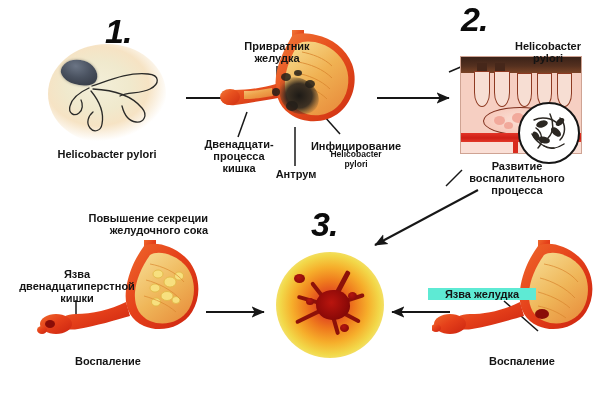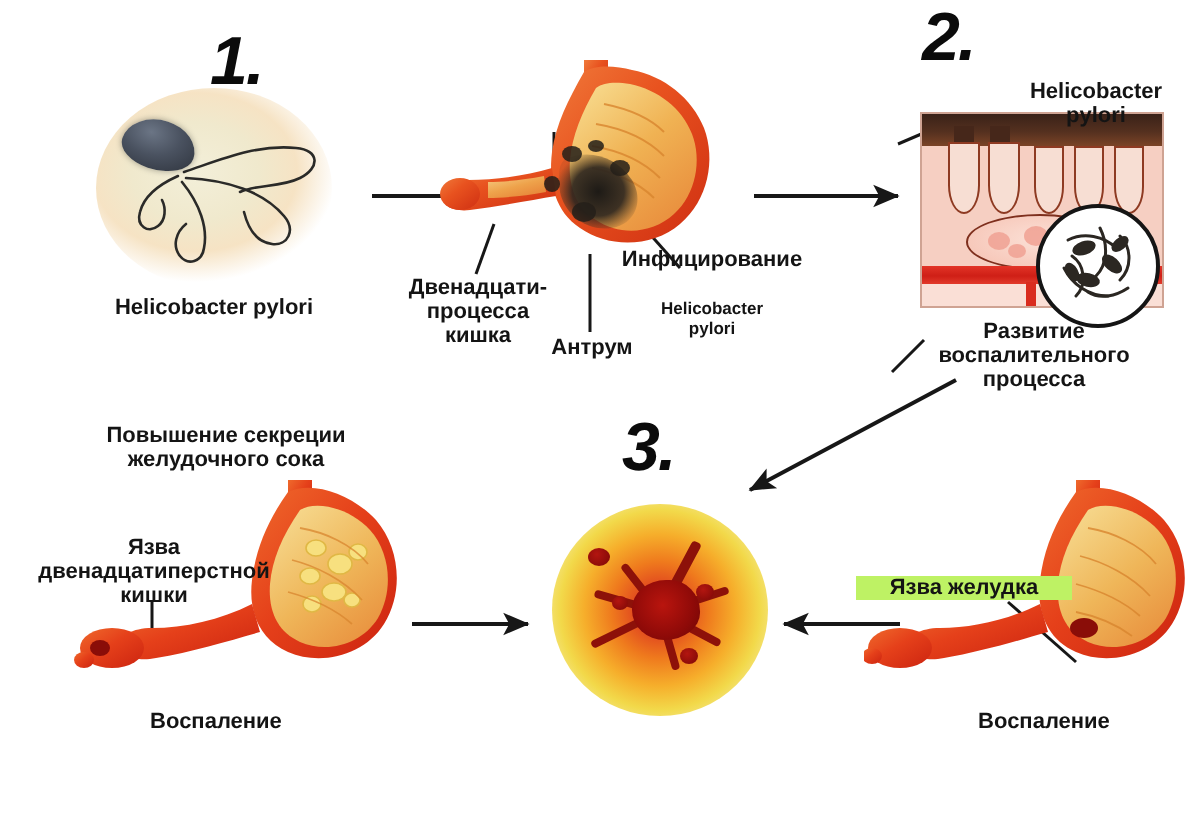--- a/index.html
+++ b/index.html
@@ -251,25 +251,27 @@
       <g fill="#241f19" opacity="0.85">
         <ellipse cx="66" cy="49" rx="5" ry="4"></ellipse>
         <ellipse cx="78" cy="45" rx="4" ry="3"></ellipse>
         <ellipse cx="90" cy="56" rx="5" ry="4"></ellipse>
         <ellipse cx="72" cy="78" rx="6" ry="5"></ellipse>
         <ellipse cx="56" cy="64" rx="4" ry="4"></ellipse>
       </g>
     </svg>
   </div>
 
+  <div class="abs lbl" style="left:224px; top:40px; width:106px;">Привратник
+желудка</div>
   <div class="abs lbl" style="left:198px; top:138px; width:82px;">Двенадцати-
 процесса
 кишка</div>
   <div class="abs lbl" style="left:262px; top:168px; width:68px;">Антрум</div>
-  <div class="abs lbl" style="left:300px; top:124px; width:112px;">Инфицирование</div>
+  <div class="abs lbl" style="left:300px; top:140px; width:112px;">Инфицирование</div>
   <div class="abs lbl-sm" style="left:310px; top:150px; width:92px;">Helicobacter
 pylori</div>
 
   <div class="abs step-num" style="left:461px; top:2px; font-size:34px;">2.</div>
 
   <div class="abs mucosa" style="left:460px; top:56px; width:120px; height:96px;">
     <div class="mucosa-lumen" style="height:16px;"></div>
 
     <div class="pit-dark" style="left:16px; top:6px; width:10px; height:30px;"></div>
     <div class="pit-dark" style="left:34px; top:6px; width:10px; height:30px;"></div>
@@ -316,21 +318,21 @@
   </div>
   <div class="abs lbl" style="left:508px; top:40px; width:80px;">Helicobacter
 pylori</div>
 
   <div class="abs lbl lbl-left" style="left:452px; top:160px; width:130px;">Развитие
 воспалительного
 процесса</div>
 
   <div class="abs step-num" style="left:311px; top:207px; font-size:34px;">3.</div>
 
-  <div class="abs lbl" style="left:18px; top:212px; width:190px;">Повышение секреции
+  <div class="abs lbl" style="left:18px; top:212px; width:190px;text-align:right;">Повышение секреции
 желудочного сока</div>
 
   <div class="abs" style="left:36px; top:240px; width:172px; height:110px;">
     <svg width="172" height="110" viewBox="0 0 172 110">
       <defs>
         <linearGradient id="sw2" x1="0" y1="0" x2="1" y2="1">
           <stop offset="0%" stop-color="#ef6a2c"></stop>
           <stop offset="45%" stop-color="#e5401a"></stop>
           <stop offset="100%" stop-color="#cc2410"></stop>
         </linearGradient>
@@ -436,16 +438,16 @@
 
       <path d="M88,62 C72,70 54,74 38,74 C28,74 22,78 22,82 C22,88 30,91 40,89
                C58,86 78,80 92,76 Z" fill="url(#sw3)"></path>
       <ellipse cx="18" cy="84" rx="16" ry="10" fill="url(#sw3)"></ellipse>
       <ellipse cx="4" cy="88" rx="5" ry="4" fill="url(#sw3)"></ellipse>
 
       <ellipse cx="110" cy="74" rx="7" ry="5" fill="#8a0d08"></ellipse>
     </svg>
   </div>
 
-  <div class="abs lbl" style="left:428px; top:288px; width:108px; background:#bef264;">Язва желудка</div>
+  <div class="abs lbl" style="left:428px; top:288px; width:108px; background:#5eead4;">Язва желудка</div>
   <div class="abs lbl" style="left:470px; top:355px; width:104px;">Воспаление</div>
 
 </div>
 
 </body></html>

